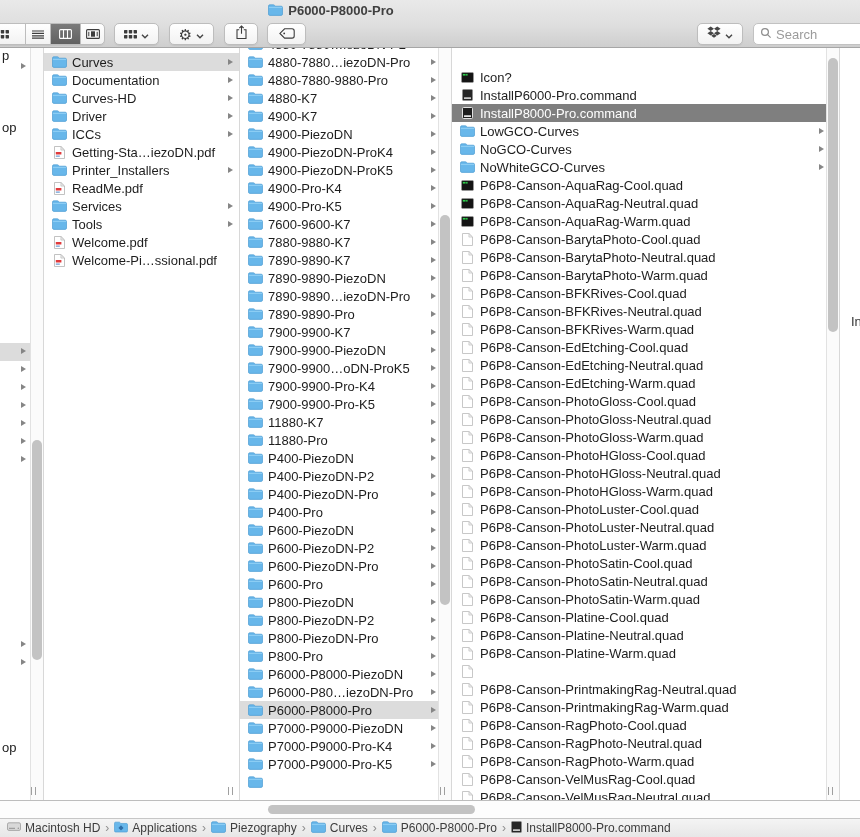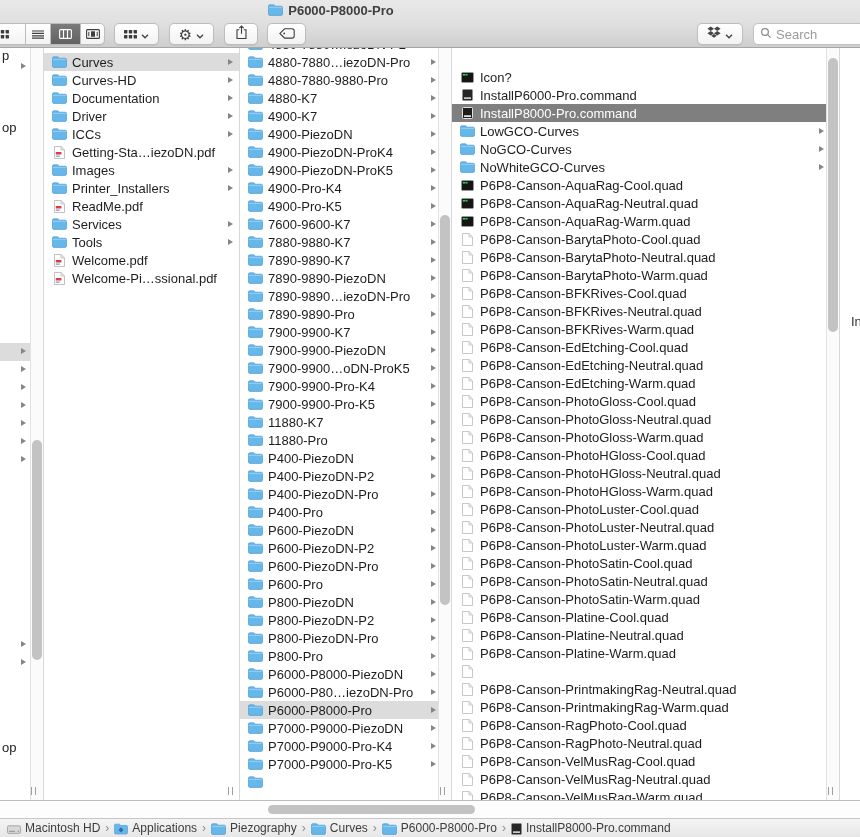--- a/index.html
+++ b/index.html
@@ -54,21 +54,21 @@
   border-top:3.5px solid transparent;border-bottom:3.5px solid transparent}
 .c1band{position:absolute;left:0;width:44px;height:18px;background:#dcdcdc}
 .preview-clip{position:absolute;left:11px;top:266px;font-size:13px;color:#333}
 
 .hstrip{position:absolute;top:800px;left:0;width:860px;height:18px;background:#fdfdfd;
   border-top:1px solid #bdbdbd}
 .hthumb{position:absolute;top:4px;height:9px;border-radius:4.5px;background:#c3c3c3}
 .pathbar{position:absolute;top:818px;left:0;width:860px;height:19px;
   background:linear-gradient(#f4f4f4,#e7e7e7);border-top:1px solid #c6c6c6;display:flex;
   align-items:center;padding-left:7px;font-size:12px;color:#3d3d3d;white-space:nowrap;overflow:hidden}
-.pi{display:flex;align-items:flex-end;gap:4px}
+.pi{display:flex;align-items:flex-start;gap:4px}
 .sep{color:#8f8f8f;margin:0 5px}
 </style>
 </head>
 <body>
 
 <div class="window">
 
   <div class="chrome">
     <div class="titlebar">
       <span id="title-icon"><svg width="15" height="12" viewBox="0 0 15 12">
@@ -207,31 +207,31 @@
             <span class="lbl">Curves</span>
             <span class="arrow"></span>
           </div>
           <div class="row">
             <span class="ic">
               <svg width="15" height="12" viewBox="0 0 15 12">
                 <path d="M.5 2.1C.5 1.3 1 .8 1.8 .8h3.6c.5 0 .9 .2 1.2 .6l.6 .8h6c.8 0 1.3 .5 1.3 1.3v6.6c0 .8-.5 1.3-1.3 1.3H1.8C1 11.4 .5 10.9 .5 10.1z" fill="#68b7ea" stroke="#4c9cd3" stroke-width=".7"></path>
                 <rect x=".9" y="2.9" width="13.2" height="1" fill="#8fd0f5"></rect>
               </svg>
             </span>
+            <span class="lbl">Documentation</span>
+            <span class="arrow"></span>
+          </div>
+          <div class="row">
+            <span class="ic">
+              <svg width="15" height="12" viewBox="0 0 15 12">
+                <path d="M.5 2.1C.5 1.3 1 .8 1.8 .8h3.6c.5 0 .9 .2 1.2 .6l.6 .8h6c.8 0 1.3 .5 1.3 1.3v6.6c0 .8-.5 1.3-1.3 1.3H1.8C1 11.4 .5 10.9 .5 10.1z" fill="#68b7ea" stroke="#4c9cd3" stroke-width=".7"></path>
+                <rect x=".9" y="2.9" width="13.2" height="1" fill="#8fd0f5"></rect>
+              </svg>
+            </span>
             <span class="lbl">Curves-HD</span>
-            <span class="arrow"></span>
-          </div>
-          <div class="row">
-            <span class="ic">
-              <svg width="15" height="12" viewBox="0 0 15 12">
-                <path d="M.5 2.1C.5 1.3 1 .8 1.8 .8h3.6c.5 0 .9 .2 1.2 .6l.6 .8h6c.8 0 1.3 .5 1.3 1.3v6.6c0 .8-.5 1.3-1.3 1.3H1.8C1 11.4 .5 10.9 .5 10.1z" fill="#68b7ea" stroke="#4c9cd3" stroke-width=".7"></path>
-                <rect x=".9" y="2.9" width="13.2" height="1" fill="#8fd0f5"></rect>
-              </svg>
-            </span>
-            <span class="lbl">Documentation</span>
             <span class="arrow"></span>
           </div>
           <div class="row">
             <span class="ic">
               <svg width="15" height="12" viewBox="0 0 15 12">
                 <path d="M.5 2.1C.5 1.3 1 .8 1.8 .8h3.6c.5 0 .9 .2 1.2 .6l.6 .8h6c.8 0 1.3 .5 1.3 1.3v6.6c0 .8-.5 1.3-1.3 1.3H1.8C1 11.4 .5 10.9 .5 10.1z" fill="#68b7ea" stroke="#4c9cd3" stroke-width=".7"></path>
                 <rect x=".9" y="2.9" width="13.2" height="1" fill="#8fd0f5"></rect>
               </svg>
             </span>
             <span class="lbl">Driver</span>
@@ -250,30 +250,20 @@
           <div class="row">
             <span class="ic">
               <svg width="11" height="13" viewBox="0 0 11 13">
                 <path d="M.5 .5h6.4l3.6 3.6v8.4H.5z" fill="#fff" stroke="#b3b3b3" stroke-width=".8"></path>
                 <path d="M6.9 .5l3.6 3.6H6.9z" fill="#e9e9e9" stroke="#b3b3b3" stroke-width=".6"></path>
                 <rect x="1.8" y="6" width="5.6" height="2.6" rx=".4" fill="#e03a3c"></rect>
                 <rect x="1.8" y="9.6" width="4" height="1" fill="#4a84c8"></rect>
               </svg>
             </span>
             <span class="lbl">Getting-Sta…iezoDN.pdf</span>
-          </div>
-          <div class="row">
-            <span class="ic">
-              <svg width="15" height="12" viewBox="0 0 15 12">
-                <path d="M.5 2.1C.5 1.3 1 .8 1.8 .8h3.6c.5 0 .9 .2 1.2 .6l.6 .8h6c.8 0 1.3 .5 1.3 1.3v6.6c0 .8-.5 1.3-1.3 1.3H1.8C1 11.4 .5 10.9 .5 10.1z" fill="#68b7ea" stroke="#4c9cd3" stroke-width=".7"></path>
-                <rect x=".9" y="2.9" width="13.2" height="1" fill="#8fd0f5"></rect>
-              </svg>
-            </span>
-            <span class="lbl">Images</span>
-            <span class="arrow"></span>
           </div>
           <div class="row">
             <span class="ic">
               <svg width="15" height="12" viewBox="0 0 15 12">
                 <path d="M.5 2.1C.5 1.3 1 .8 1.8 .8h3.6c.5 0 .9 .2 1.2 .6l.6 .8h6c.8 0 1.3 .5 1.3 1.3v6.6c0 .8-.5 1.3-1.3 1.3H1.8C1 11.4 .5 10.9 .5 10.1z" fill="#68b7ea" stroke="#4c9cd3" stroke-width=".7"></path>
                 <rect x=".9" y="2.9" width="13.2" height="1" fill="#8fd0f5"></rect>
               </svg>
             </span>
             <span class="lbl">Printer_Installers</span>
             <span class="arrow"></span>
@@ -1099,20 +1089,29 @@
             <span class="lbl">P6P8-Canson-RagPhoto-Cool.quad</span>
           </div>
           <div class="row">
             <span class="ic">
               <svg width="11" height="13" viewBox="0 0 11 13">
                 <path d="M.5 .5h6.4l3.6 3.6v8.4H.5z" fill="#fff" stroke="#bababa" stroke-width=".8"></path>
                 <path d="M6.9 .5l3.6 3.6H6.9z" fill="#ededed" stroke="#bababa" stroke-width=".6"></path>
               </svg>
             </span>
             <span class="lbl">P6P8-Canson-RagPhoto-Neutral.quad</span>
+          </div>
+          <div class="row">
+            <span class="ic">
+              <svg width="11" height="13" viewBox="0 0 11 13">
+                <path d="M.5 .5h6.4l3.6 3.6v8.4H.5z" fill="#fff" stroke="#bababa" stroke-width=".8"></path>
+                <path d="M6.9 .5l3.6 3.6H6.9z" fill="#ededed" stroke="#bababa" stroke-width=".6"></path>
+              </svg>
+            </span>
+            <span class="lbl">P6P8-Canson-RagPhoto-Warm.quad</span>
           </div>
           <div class="row">
             <span class="ic">
               <svg width="11" height="13" viewBox="0 0 11 13">
                 <path d="M.5 .5h6.4l3.6 3.6v8.4H.5z" fill="#fff" stroke="#bababa" stroke-width=".8"></path>
                 <path d="M6.9 .5l3.6 3.6H6.9z" fill="#ededed" stroke="#bababa" stroke-width=".6"></path>
               </svg>
             </span>
             <span class="lbl">P6P8-Canson-VelMusRag-Cool.quad</span>
           </div>

